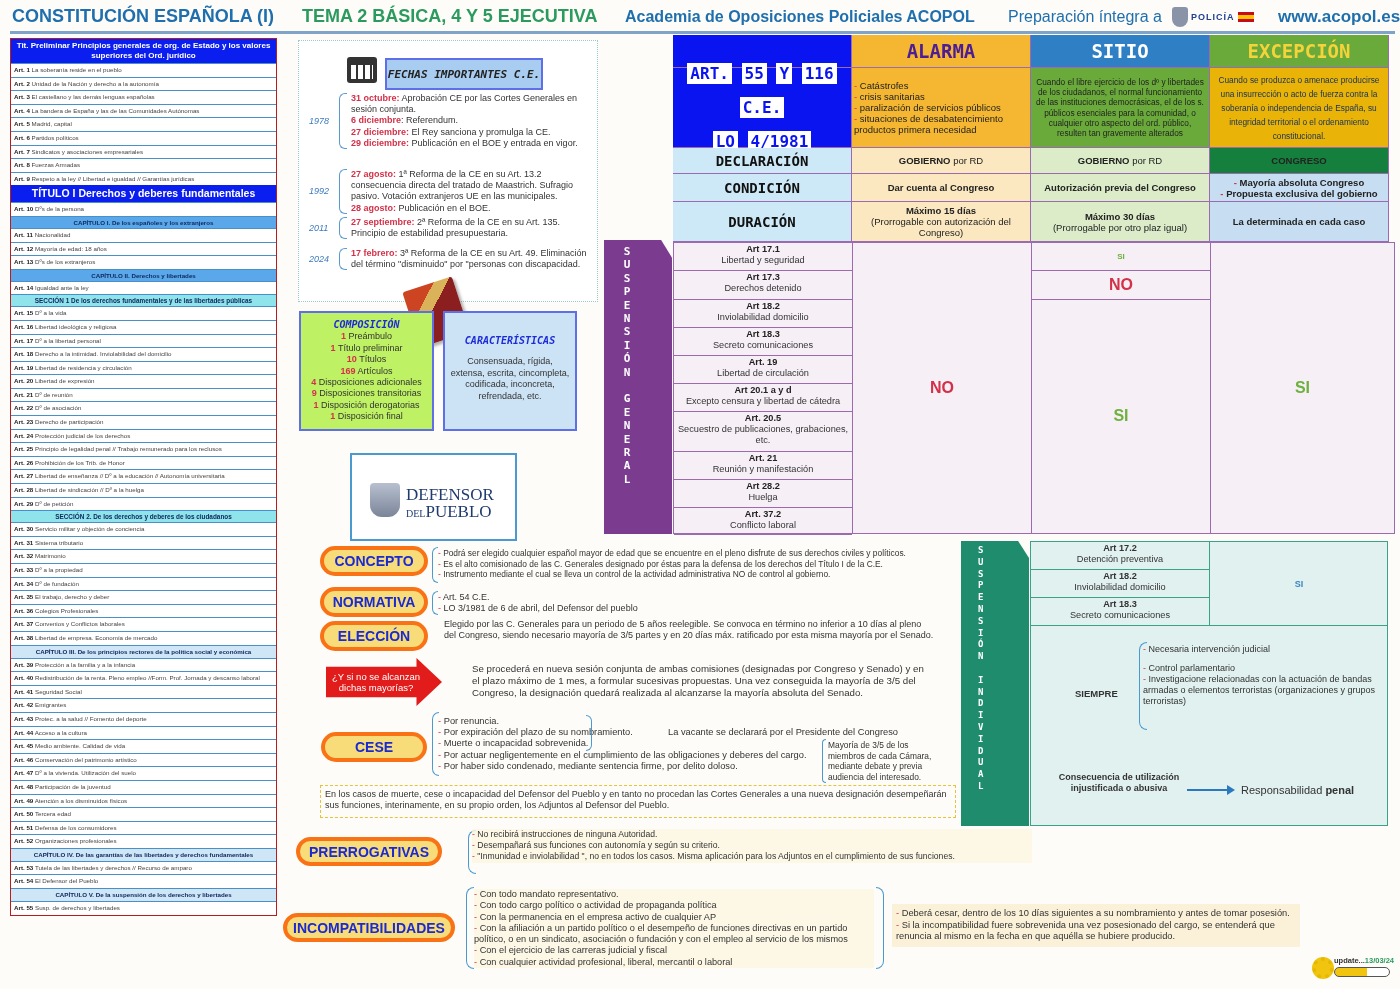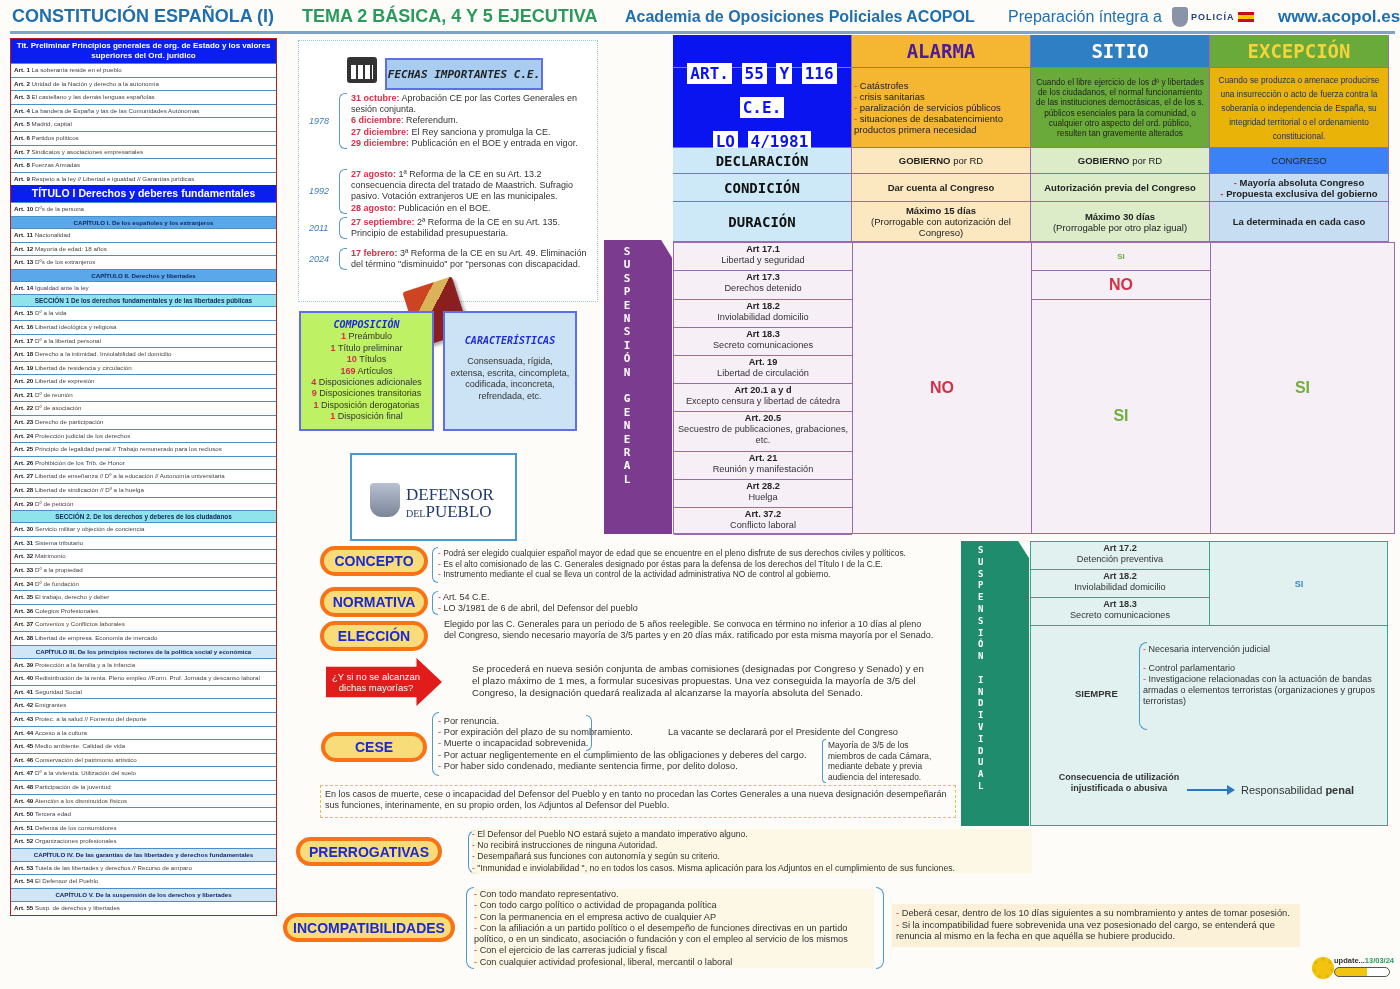--- a/index.html
+++ b/index.html
@@ -278,21 +278,21 @@
     <div class="st-c c3 cell" style="background:#eab308;color:#12315a;font-size:8.3px;line-height:14px;padding:0 3px">Cuando se produzca o amenace producirse una insurrección o acto de fuerza contra la soberanía o independencia de España, su integridad territorial o el ordenamiento constitucional.</div>
   </div>
   <div class="st-row" style="height:26px">
     <div class="st-c c0 lbl">DECLARACIÓN</div>
     <div class="st-c c1 cell" style="background:#fbe8c0">
         <span><b>GOBIERNO</b><span> por RD</span></span>
       </div>
     <div class="st-c c2 cell" style="background:#dcecc9">
         <span><b>GOBIERNO</b><span> por RD</span></span>
       </div>
-    <div class="st-c c3 cell" style="background:#3b82f6;font-weight:normal">CONGRESO</div>
+    <div class="st-c c3 cell" style="background:#15803d;font-weight:bold">CONGRESO</div>
   </div>
   <div class="st-row" style="height:28px">
     <div class="st-c c0 lbl">CONDICIÓN</div>
     <div class="st-c c1 cell" style="background:#fbe8c0;font-weight:bold">Dar cuenta al Congreso</div>
     <div class="st-c c2 cell" style="background:#dcecc9;font-weight:bold">Autorización previa del Congreso</div>
     <div class="st-c c3 cell" style="background:#c6ddf2;font-weight:bold;flex-direction:column">
       <div><span class="bul">- </span><span>Mayoría absoluta Congreso</span></div>
       <div><span class="bul">- </span><span>Propuesta exclusiva del gobierno</span></div>
     </div>
   </div>
@@ -436,21 +436,20 @@
 <div class="brace-r" style="left:586px;top:715px;width:6px;height:36px"></div>
 <div class="txt9" style="left:668px;top:727px;width:260px;font-size:9.3px">La vacante se declarará por el Presidente del Congreso</div>
 <div class="brace" style="left:822px;top:739px;width:4px;height:44px"></div>
 <div class="txt9" style="left:828px;top:740px;width:118px;font-size:8.4px;line-height:10.5px">Mayoría de 3/5 de los miembros de cada Cámara, mediante debate y previa audiencia del interesado.</div>
 
 <div id="interim" class="abs">En los casos de muerte, cese o incapacidad del Defensor del Pueblo y en tanto no procedan las Cortes Generales a una nueva designación desempeñarán sus funciones, interinamente, en su propio orden, los Adjuntos al Defensor del Pueblo.</div>
 
 <div class="pill" style="left:296px;top:837px;width:146px;height:29px;font-size:14px">PRERROGATIVAS</div>
 <div class="brace" style="left:468px;top:830px;width:8px;height:44px"></div>
 <div class="txt9" id="prerr-lines" style="left:472px;top:829px;width:560px;font-size:8.6px;line-height:11.2px;background:rgba(253,246,225,.8)">
-    <div><span class="r">- </span><span>El Defensor del Pueblo NO estará sujeto a mandato imperativo alguno.</span></div>
     <div><span class="r">- </span><span>No recibirá instrucciones de ninguna Autoridad.</span></div>
     <div><span class="r">- </span><span>Desempañará sus funciones con autonomía y según su criterio.</span></div>
     <div><span class="r">- </span><span>"Inmunidad e inviolabilidad ", no en todos los casos. Misma aplicación para los Adjuntos en el cumplimiento de sus funciones.</span></div>
   </div>
 
 <div class="pill" style="left:283px;top:913px;width:172px;height:29px;font-size:14px">INCOMPATIBILIDADES</div>
 <div class="brace" style="left:466px;top:887px;width:8px;height:82px"></div>
 <div class="txt9" id="incomp-lines" style="left:474px;top:889px;width:400px;font-size:9.2px;line-height:11.3px;background:rgba(253,246,225,.8)">
     <div><span class="r">- </span><span>Con todo mandato representativo.</span></div>
     <div><span class="r">- </span><span>Con todo cargo político o actividad de propaganda política</span></div>

